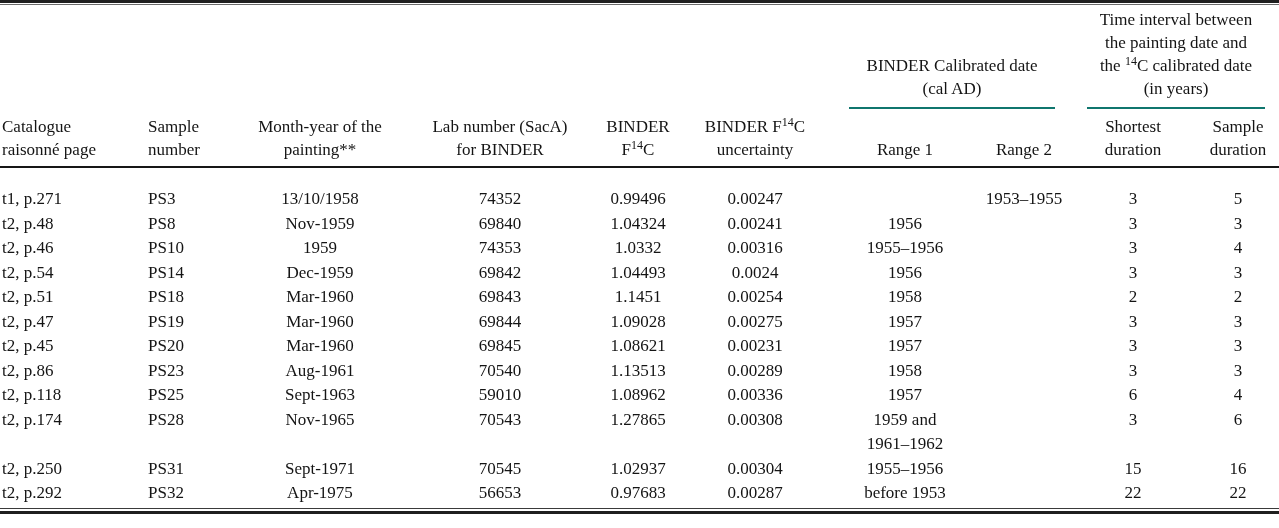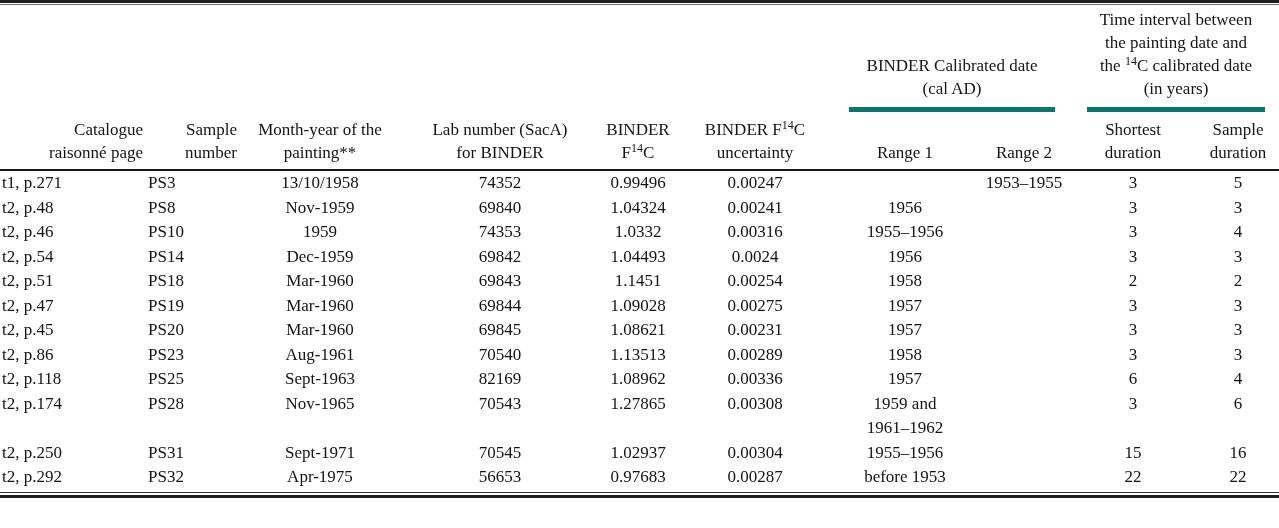--- a/index.html
+++ b/index.html
@@ -33,44 +33,44 @@
   col.w6 { width: 148px; } col.w7 { width: 90px; }  col.w8 { width: 128px; }
   col.w9 { width: 82px; }
 
   thead th { font-weight: normal; vertical-align: bottom; text-align: center; }
 
   
   tr.spanner-row th { padding-top: 3px; }
   .spanner-inner {
     line-height: 23px;
     padding-bottom: 7px;
-    border-bottom: 5px solid #0f766e;
+    border-bottom: 2px solid #0f766e;
     margin: 0 14px 0 18px;
   }
   
   tr.colhead-row th {
     line-height: 23px;
     padding-top: 6px;
     padding-bottom: 5px;
     border-bottom: 2px solid #171717;
   }
-  tr.colhead-row th.left { text-align: right; margin-left: 40px; }
+  tr.colhead-row th.left { text-align: left; margin-left: 40px; }
   tr.colhead-row th.c0 { padding-left: 2px; }
   tr.colhead-row th.c1 { padding-left: 5px; }
 
   sup { font-size: 12px; line-height: 0; vertical-align: 6px; }
 
   tbody td {
     line-height: 24.5px;
     vertical-align: top;
     text-align: center;
     white-space: pre-line;
     padding: 0;
   }
-  tbody tr:first-child td { padding-top: 0; }
+  tbody tr:first-child td { padding-top: 19px; }
   tbody td.c0 { text-align: left; padding-left: 2px; }
   tbody td.c1 { text-align: left; padding-left: 5px; margin-left: 36px; }
 </style>
 </head>
 <body>
 
 <div class="page">
 
   <div class="rule-top">
     <div class="rt1"></div>
@@ -243,21 +243,21 @@
           <td class="c5">0.00289</td>
           <td class="c6">1958</td>
           <td class="c7"></td>
           <td class="c8">3</td>
           <td class="c9">3</td>
         </tr>
         <tr>
           <td class="c0">t2, p.118</td>
           <td class="c1">PS25</td>
           <td class="c2">Sept-1963</td>
-          <td class="c3">82169</td>
+          <td class="c3">59010</td>
           <td class="c4">1.08962</td>
           <td class="c5">0.00336</td>
           <td class="c6">1957</td>
           <td class="c7"></td>
           <td class="c8">6</td>
           <td class="c9">4</td>
         </tr>
         <tr>
           <td class="c0">t2, p.174</td>
           <td class="c1">PS28</td>

